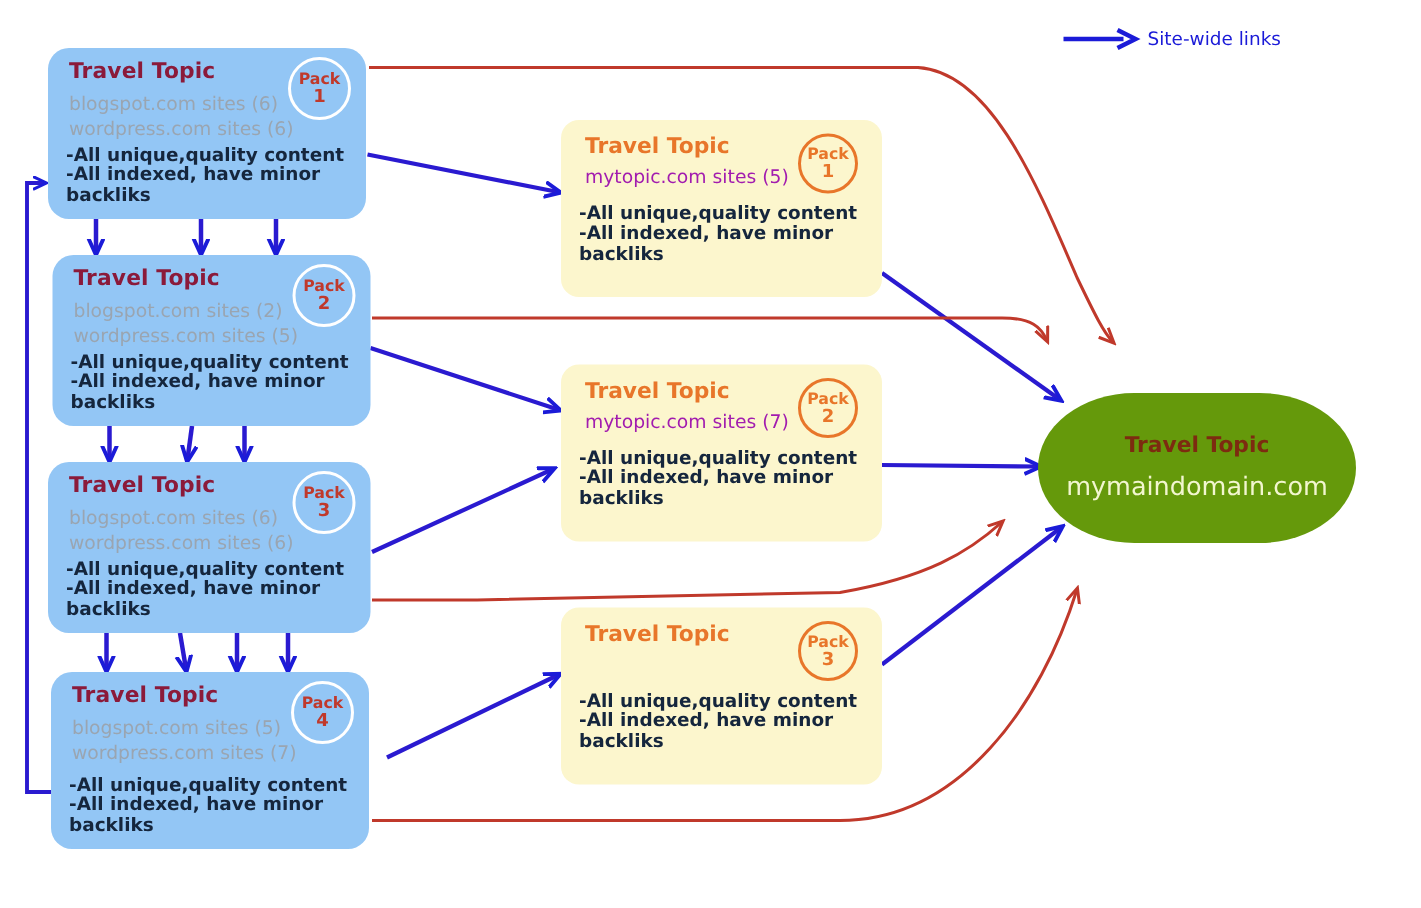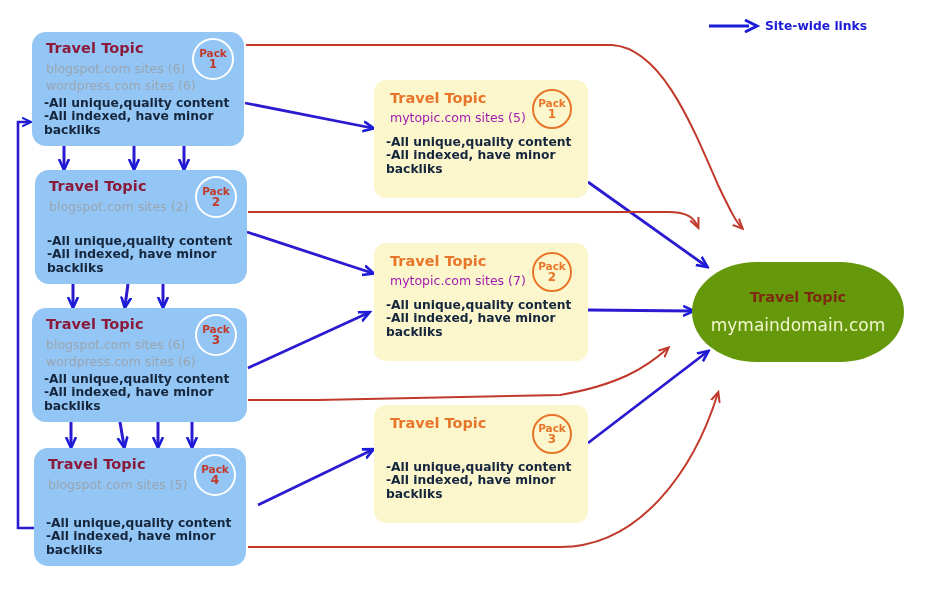--- a/index.html
+++ b/index.html
@@ -79,21 +79,21 @@
     display:flex;flex-direction:column;align-items:center;justify-content:center;
   }
   .green-node .gn-title{color:#7d2b10;font-weight:bold;font-size:14.5px;margin-bottom:10px;}
   .green-node .gn-sub{color:#f2f6cf;font-size:17px;}
 
   
   .legend{position:absolute;right:40px;top:16px;width:200px;}
   .legend-row{position:relative;height:28px;}
   .legend-label{position:absolute;left:58px;top:3px;font-size:12.3px;}
   .legend-label.red{color:#c0392b;}
-  .legend-label.blue{color:#1b1bd8;font-weight:bold;}
+  .legend-label.blue{color:#1b1bd8;}
   .legend-line{position:absolute;left:0;top:0;width:54px;height:20px;}
 </style>
 </head>
 <body>
 
 <div id="canvas">
 
   <svg class="svg-layer" viewBox="0 0 947 605" xmlns="http://www.w3.org/2000/svg">
     <defs>
       <marker id="ah-blue" markerWidth="11" markerHeight="11" refX="8" refY="5" orient="auto" markerUnits="userSpaceOnUse">
@@ -151,20 +151,21 @@
 -All indexed, have minor backliks</div>
     <div class="badge-blue">
       <span class="bw">Pack</span>
       <span class="bn">1</span>
     </div>
   </div>
 
   <div class="blue-pack" style="left:35px;top:170px;width:212px;height:114px;">
     <p class="pk-title">Travel Topic</p>
     <p class="pk-sub">blogspot.com sites (2)</p>
+    <p class="pk-sub">wordpress.com sites (5)</p>
     <div class="pk-notes">-All unique,quality content
 -All indexed, have minor backliks</div>
     <div class="badge-blue">
       <span class="bw">Pack</span>
       <span class="bn">2</span>
     </div>
   </div>
 
   <div class="blue-pack" style="left:32px;top:308px;width:215px;height:114px;">
     <p class="pk-title">Travel Topic</p>
@@ -174,20 +175,21 @@
 -All indexed, have minor backliks</div>
     <div class="badge-blue">
       <span class="bw">Pack</span>
       <span class="bn">3</span>
     </div>
   </div>
 
   <div class="blue-pack" style="left:34px;top:448px;width:212px;height:118px;">
     <p class="pk-title">Travel Topic</p>
     <p class="pk-sub">blogspot.com sites (5)</p>
+    <p class="pk-sub">wordpress.com sites (7)</p>
     <div class="pk-notes">-All unique,quality content
 -All indexed, have minor backliks</div>
     <div class="badge-blue">
       <span class="bw">Pack</span>
       <span class="bn">4</span>
     </div>
   </div>
 
   <div class="yellow-pack" style="left:374px;top:80px;width:214px;height:118px;">
     <p class="pk-title">Travel Topic</p>

